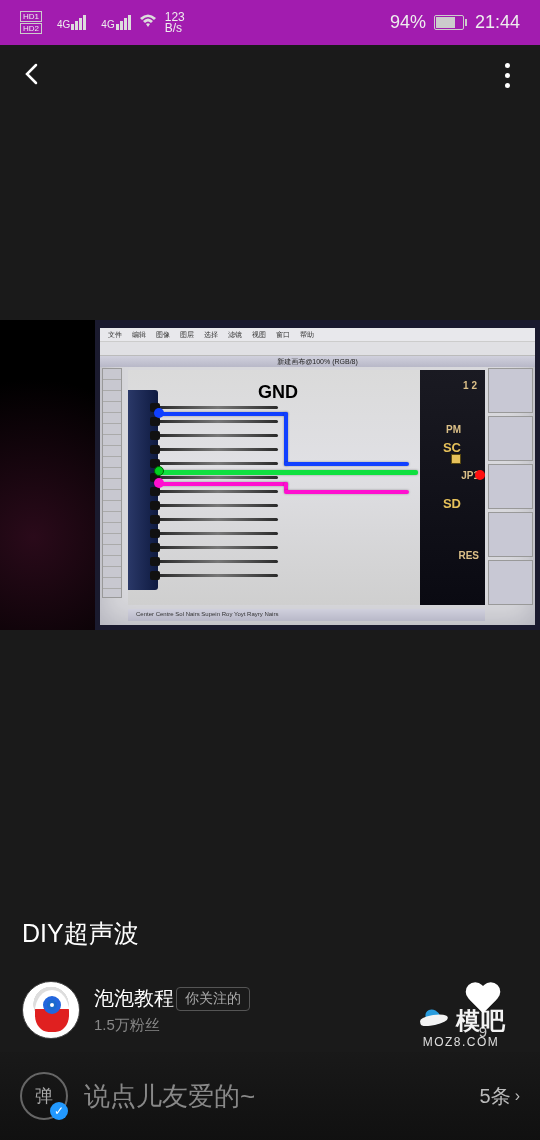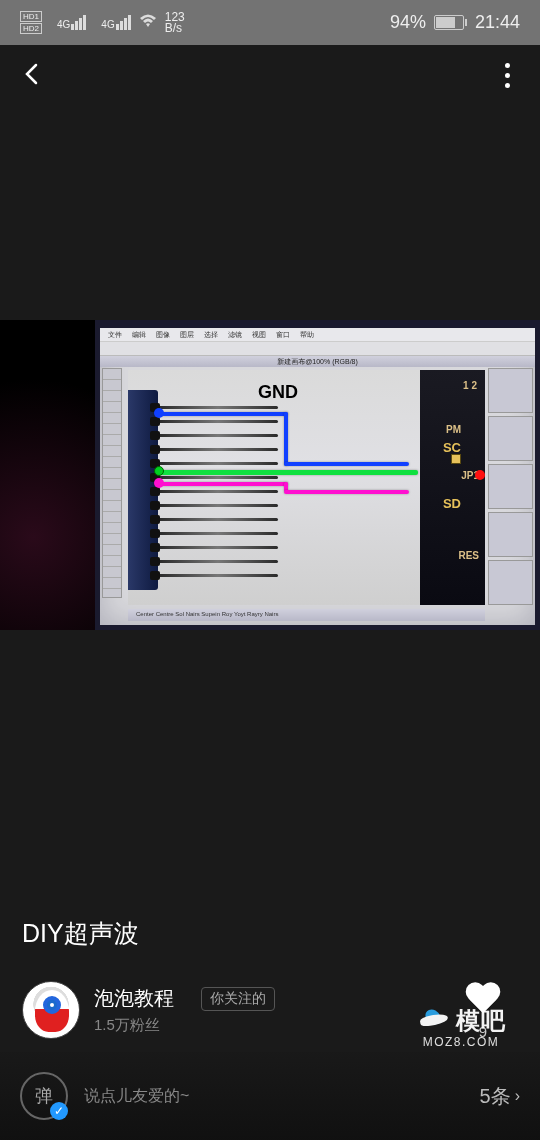--- a/index.html
+++ b/index.html
@@ -14,21 +14,21 @@
     }
     
     .status-bar {
       height: 45px;
       display: flex;
       justify-content: space-between;
       align-items: center;
       padding: 0 20px;
       font-size: 18px;
       color: #eee;
-      background: #737373;
+      background: #a21caf;
     }
     .status-left { display: flex; align-items: center; gap: 8px; }
     .hd-badges { display: flex; flex-direction: column; gap: 1px; font-size: 8px; }
     .hd-badge { border: 1px solid #ccc; padding: 0 2px; line-height: 9px; }
     .signal-group { display: flex; align-items: flex-end; gap: 1px; }
     .sig-label { font-size: 10px; margin-left: 7px; }
     .bar { width: 3px; background: #ddd; display: inline-block; }
     .b1 { height: 6px; } .b2 { height: 9px; } .b3 { height: 12px; } .b4 { height: 15px; }
     .wifi-icon { font-size: 16px; }
     .data-rate { font-size: 12px; line-height: 11px; }
@@ -165,21 +165,21 @@
       border: 1px solid #444;
     }
     .avatar-inner {
       position: absolute; left: 12px; top: 8px; width: 34px; height: 42px;
       background: linear-gradient(180deg, #fff 0 45%, #e02020 45% 100%);
       border-radius: 50% 50% 40% 40%;
     }
     .avatar-eye { position: absolute; width: 18px; height: 18px; border-radius: 50%; border: 4px solid #2266dd; background: #1a6acc; left: 20px; top: 14px; }
     .avatar-eye::after { content: ""; position: absolute; left: 3px; top: 3px; width: 4px; height: 4px; background: #fff; border-radius: 50%; }
     .author-text { margin-left: 14px; flex: 1; }
-    .author-name-row { display: flex; align-items: center; gap: 27px; }
+    .author-name-row { display: flex; align-items: center; gap: 2px; }
     .author-name { font-size: 20px; color: #fff; }
     .follow-badge {
       font-size: 14px; color: #aaa;
       border: 1px solid #555; border-radius: 4px;
       padding: 2px 8px;
     }
     .fans { font-size: 15px; color: #888; margin-top: 4px; }
     .action-btn {
       display: flex; flex-direction: column; align-items: center; gap: 4px;
       width: 70px;
@@ -211,21 +211,21 @@
       font-size: 18px; color: #aaa; position: relative;
     }
     .danmu-check {
       position: absolute; right: -2px; bottom: -2px;
       width: 18px; height: 18px; border-radius: 50%;
       background: #2299ff; color: #fff;
       display: flex; align-items: center; justify-content: center;
       font-size: 12px;
     }
     .comment-input {
-      flex: 1; font-size: 16px; color: #888;
+      flex: 1; font-size: 26px; color: #888;
     }
     .comment-count {
       font-size: 20px; color: #bbb;
       display: flex; align-items: center; gap: 4px;
     }
     .chev { font-size: 16px; }
 
     
     .watermark {
       position: absolute;

